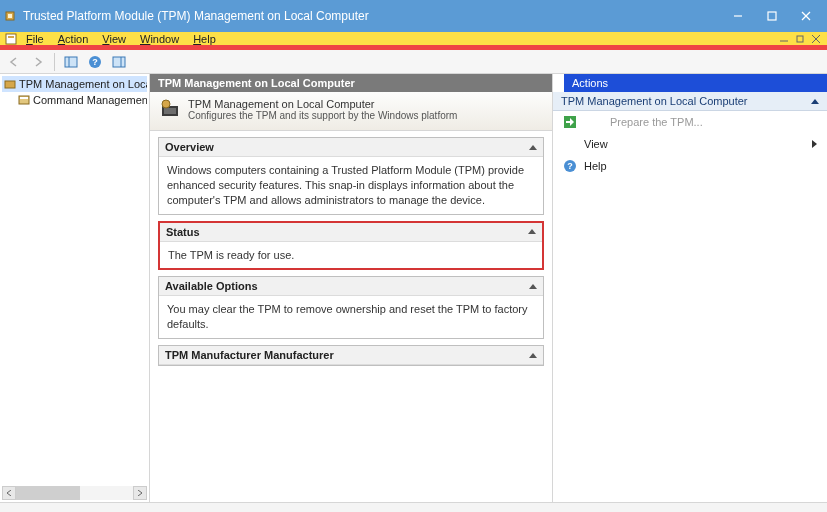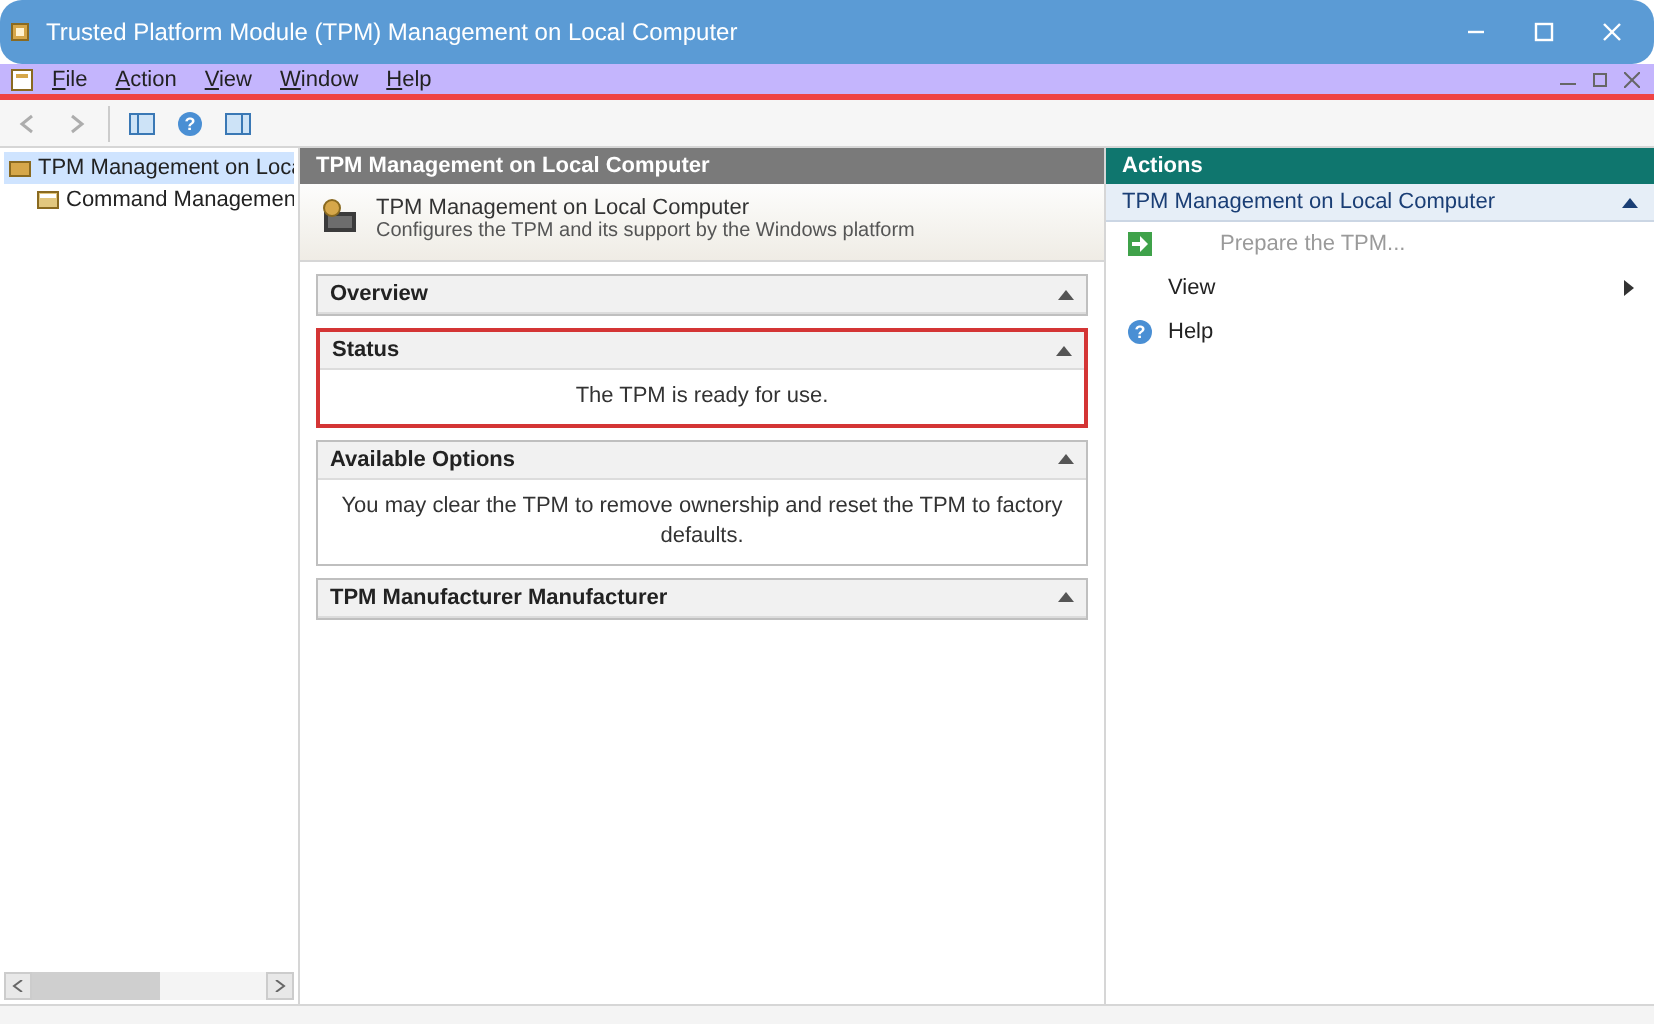--- a/index.html
+++ b/index.html
@@ -1,24 +1,24 @@
 <!DOCTYPE html>
 <html><head>
 <meta charset="utf-8">
 <style>
 * { box-sizing: border-box; margin: 0; padding: 0; font-family: "Segoe UI", Tahoma, sans-serif; }
 body { background: #fff; width: 827px; height: 512px; overflow: hidden; font-size: 11px; color: #222; }
-.titlebar { background: #5b9bd5; color: #fff; height: 16px; display: flex; align-items: center; padding: 16px 4px; border-radius: 11px; }
+.titlebar { background: #5b9bd5; color: #fff; height: 16px; display: flex; align-items: center; padding: 16px 4px; }
 .titlebar .tb-icon { width: 14px; height: 14px; margin-right: 5px; }
 .titlebar .title { flex: 1; font-size: 12px; }
 .win-controls { display: flex; }
 .win-controls div { width: 34px; height: 22px; display: flex; align-items: center; justify-content: center; }
 .win-controls svg { stroke: #fff; fill: none; }
 
-.menubar { height: 18px; background: #c4b5fd; display: flex; align-items: center; padding: 0 4px; gap: 2px; border-bottom: 3px solid #ef4444; position: relative;}
+.menubar { height: 18px; background: #fde047; display: flex; align-items: center; padding: 0 4px; gap: 2px; border-bottom: 5px solid #ef4444; position: relative;}
 .menubar .menu-item { padding: 1px 6px; }
 .menubar .menu-item u { text-decoration: underline; }
 .doc-controls { position: absolute; right: 4px; display: flex; gap: 2px; }
 .doc-controls div { width: 14px; height: 14px; display:flex;align-items:center;justify-content:center; }
 
 .toolbar { height: 24px; background: #f6f6f6; display: flex; align-items: center; padding: 0 4px; gap: 4px; border-bottom: 1px solid #d6d6d6; }
 .tb-btn { width: 20px; height: 20px; display: flex; align-items: center; justify-content: center; border: 1px solid transparent; }
 .tb-btn.disabled { opacity: .45; }
 .tb-sep { width: 1px; height: 18px; background: #ccc; margin: 0 2px; }
 
@@ -30,30 +30,30 @@
 .tree-hscroll .arrow{width:14px;height:14px;background:#e8e8e8;display:flex;align-items:center;justify-content:center;border:1px solid #ccc;}
 .tree-hscroll .track{flex:1;height:14px;background:#f4f4f4;position:relative;}
 .tree-hscroll .thumb{position:absolute;left:0;top:0;width:55%;height:100%;background:#cfcfcf;}
 
 .content-pane { flex: 1; display:flex; flex-direction:column; background:#fff; }
 .content-header { background: #7a7a7a; color:#fff; font-weight:bold; padding: 3px 8px; font-size:11px;}
 .desc-bar { background: linear-gradient(#fdfdfc,#efece5); padding: 6px 8px 8px 8px; display:flex; gap:6px; border-bottom:1px solid #d6d6d6;}
 .desc-text .l1{font-size:11px;color:#333;}
 .desc-text .l2{font-size:10px;color:#555;}
 .sections { padding: 6px 8px; display:flex; flex-direction:column; gap:6px; }
-.section { border:1px solid #bfbfbf; background:#fff;text-align:center; }
+.section { border:1px solid #bfbfbf; background:#fff; }
 .section.hl{ border:2px solid #d43535; }
 .section-head{ background:#f1f1f1; font-weight:bold; padding:3px 6px; display:flex; justify-content:space-between; align-items:center; border-bottom:1px solid #dcdcdc;}
 .chev{ width:0;height:0; border-left:4px solid transparent; border-right:4px solid transparent; border-bottom:5px solid #555;}
 .section-body{ padding:6px 8px; font-size:11px; color:#333; line-height:1.35;}
 .mfg-row{ display:flex; gap:30px; }
 .mfg-row div{white-space:nowrap;}
 
 .actions-pane { width: 275px; border-left:1px solid #d6d6d6; background:#fff; display:flex;flex-direction:column;}
-.actions-title{ background:#0f766e; color:#fff; font-weight:bold; padding:3px 8px;}
+.actions-title{ background:#1d4ed8; color:#fff; font-weight:normal; padding:3px 8px;margin-left:11px;}
 .actions-sub{ background:#e6eef7; color:#1a3e75; padding:3px 8px; display:flex; justify-content:space-between; align-items:center; border-bottom:1px solid #cbd6e4;}
 .actions-sub .up{width:0;height:0;border-left:4px solid transparent;border-right:4px solid transparent;border-bottom:5px solid #1a3e75;}
 .action-item{ display:flex; align-items:center; gap:7px; padding:4px 10px;}
 .action-item.disabled{ color:#9a9a9a;gap:33px;}
 .action-item .spacer{flex:1;}
 .action-arrow{width:0;height:0;border-top:4px solid transparent;border-bottom:4px solid transparent;border-left:5px solid #333;}
 
 .statusbar{ height:20px; background:#f4f4f4; border-top:1px solid #d6d6d6;}
 
 .ico{display:inline-flex;width:14px;height:14px;align-items:center;justify-content:center;}
@@ -205,20 +205,21 @@
         <div class="l2">Configures the TPM and its support by the Windows platform</div>
       </div>
     </div>
     <div class="sections">
 
       <div class="section">
         <div class="section-head">
           <span>Overview</span>
           <span class="chev"></span>
         </div>
+        <div class="section-body">Windows computers containing a Trusted Platform Module (TPM) provide enhanced security features. This snap-in displays information about the computer's TPM and allows administrators to manage the device.</div>
       </div>
 
       <div class="section hl">
         <div class="section-head">
           <span>Status</span>
           <span class="chev"></span>
         </div>
         <div class="section-body">The TPM is ready for use.</div>
       </div>
 

